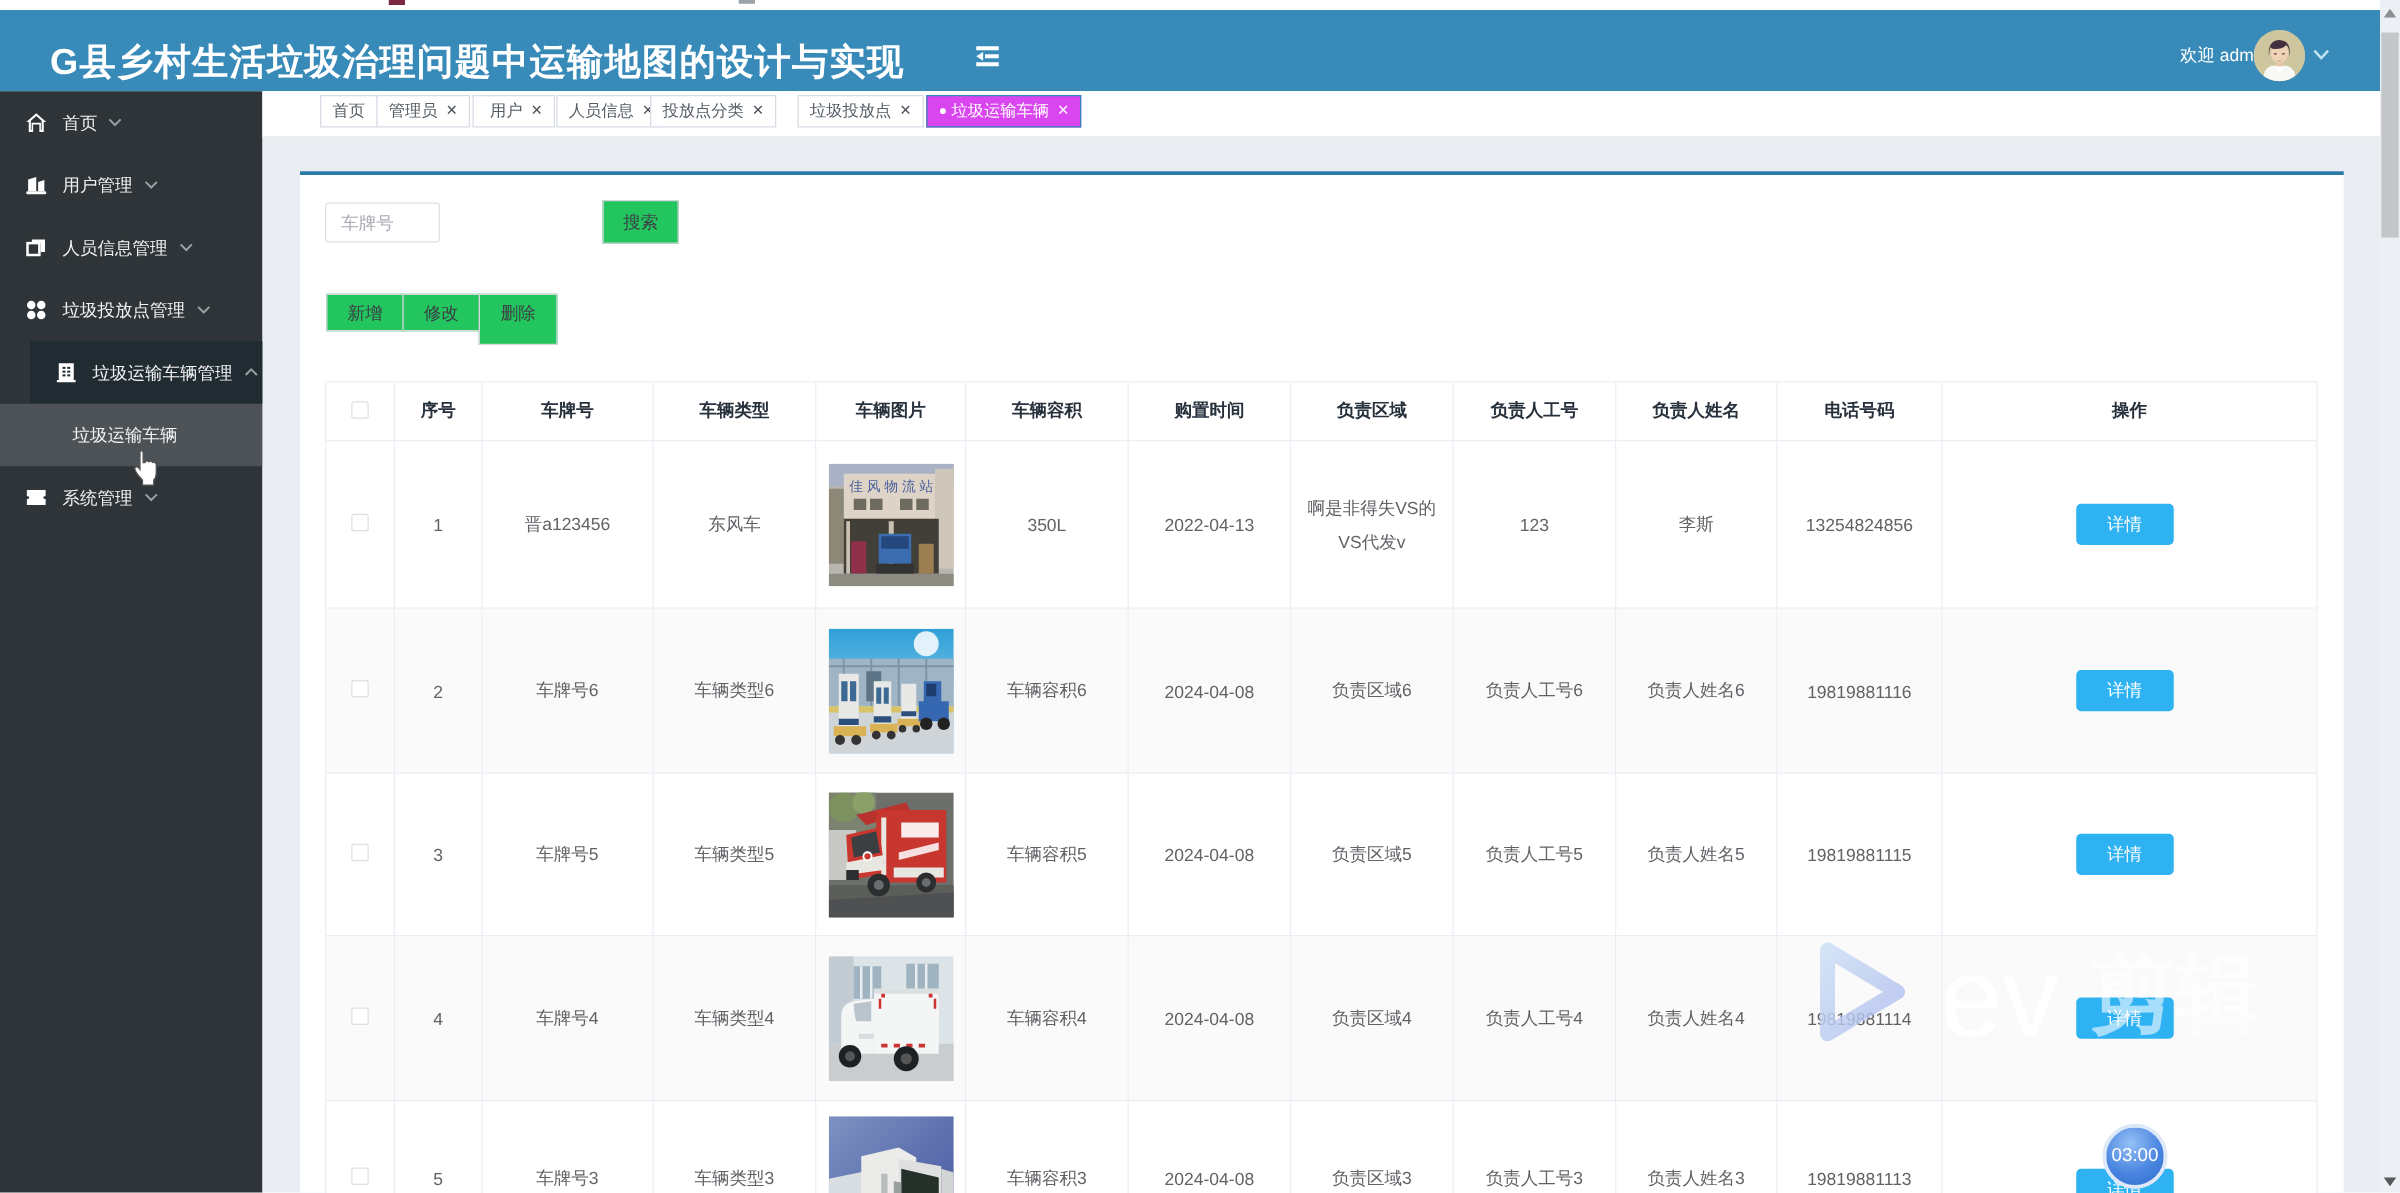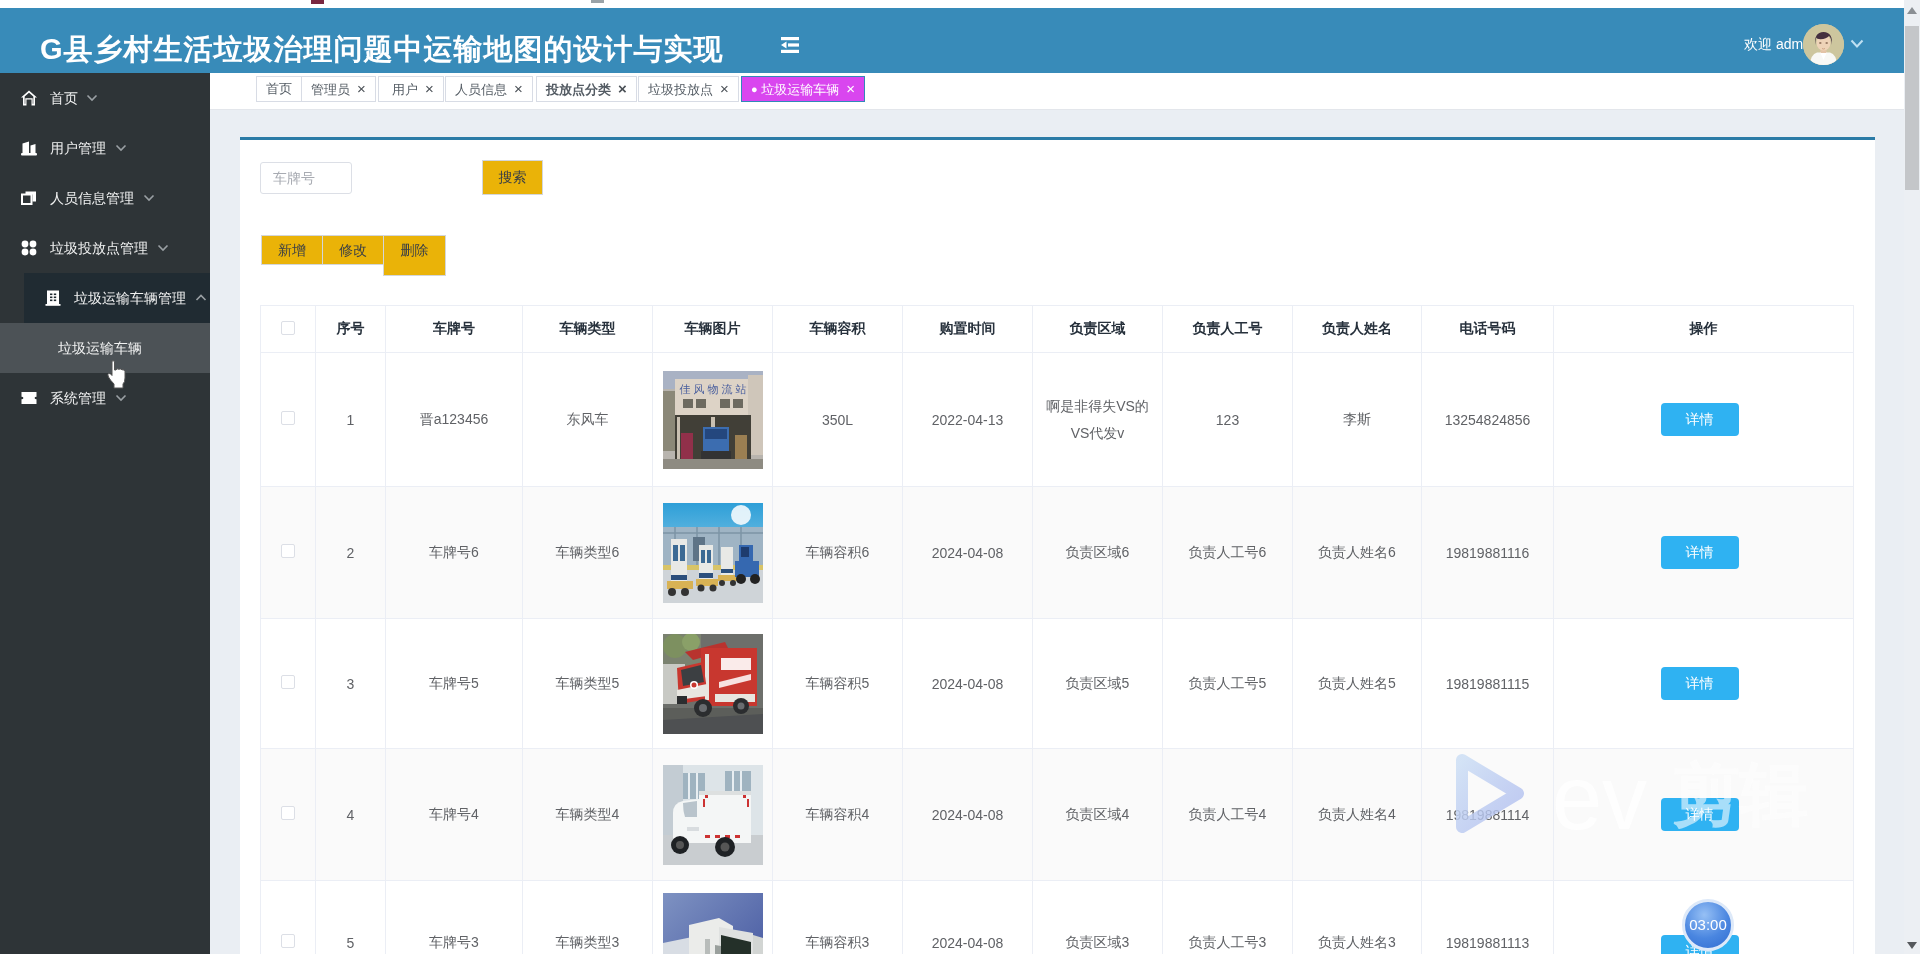--- a/index.html
+++ b/index.html
@@ -36,21 +36,21 @@
   .tab.active { background:#d946ef; color:#fff; border-color:#3288b8; }
   .tab.active .x { color:#fff; }
 
   
   #card { left:240px; top:137px; width:1635px; height:817px; background:#fff;
     border-top:3px solid #2b7ba6; }
 
   #searchinput { left:260px; top:162px; width:92px; height:32px;
     border:1px solid #dcdfe6; border-radius:3px; background:#fff; }
   #searchinput span { position:absolute; left:12px; top:7px; color:#a8abb2; font-size:14px; }
-  .gbtn { position:absolute; background:#eab308; border:1px solid #d3d6da;
+  .gbtn { position:absolute; background:#22c55e; border:1px solid #d3d6da;
     color:#3c4045; font-size:14px; text-align:center; }
 
   
   #tbl { left:260px; top:305px; width:1593px; border-collapse:collapse;
     table-layout:fixed; font-size:14px; color:#606266; }
   #tbl th, #tbl td { border:1px solid #ebeef5; text-align:center; vertical-align:middle;
     overflow:hidden; }
   #tbl th { color:#27313c; font-weight:bold; height:47px; background:#fff; }
   #tbl td { background:#fff; }
   #tbl tr.stripe td { background:#fafafa; }
@@ -191,21 +191,21 @@
     <path d="M7 1 Q9 0 9.5 2 L9.5 10 L11 10 Q11.5 8.5 13 8.8 L14 9.5 Q14.6 8.6 16 9 L17 10 Q17.8 9.4 19 10 L20 11.5 L20 18 Q20 22 18 24 L18 28 L9 28 L9 24 Q5 20 3.5 17 Q2 14 4 13.5 Q5.5 13.2 7 15.5 Z" fill="#fff" stroke="#555" stroke-width="1"></path>
   </svg>
 </div>
 
 <div class="abs" id="content"></div>
 <div class="abs" id="tabstrip">
   <div class="tab" style="left:46px;">首页</div>
   <div class="tab" style="left:91px;">管理员<span class="x">×</span></div>
   <div class="tab" style="left:168px;padding-left:13px;">用户<span class="x">×</span></div>
   <div class="tab" style="left:235px;">人员信息<span class="x">×</span></div>
-  <div class="tab" style="left:326px;font-weight:bold;">投放点分类<span class="x">×</span></div>
+  <div class="tab" style="left:310px;">投放点分类<span class="x">×</span></div>
   <div class="tab" style="left:428px;">垃圾投放点<span class="x">×</span></div>
   <div class="tab active" style="left:531px;"><span style="font-size:11px;vertical-align:1px;">●</span> 垃圾运输车辆<span class="x">×</span></div>
 </div>
 <div class="abs" id="card"></div>
 
 <div class="abs" id="searchinput">
     <span>车牌号</span>
   </div>
 <div class="gbtn abs" style="left:482px;top:160px;width:61px;height:35px;line-height:33px;">搜索</div>
 <div class="gbtn abs" style="left:261px;top:235px;width:62px;height:30px;line-height:28px;">新增</div>

